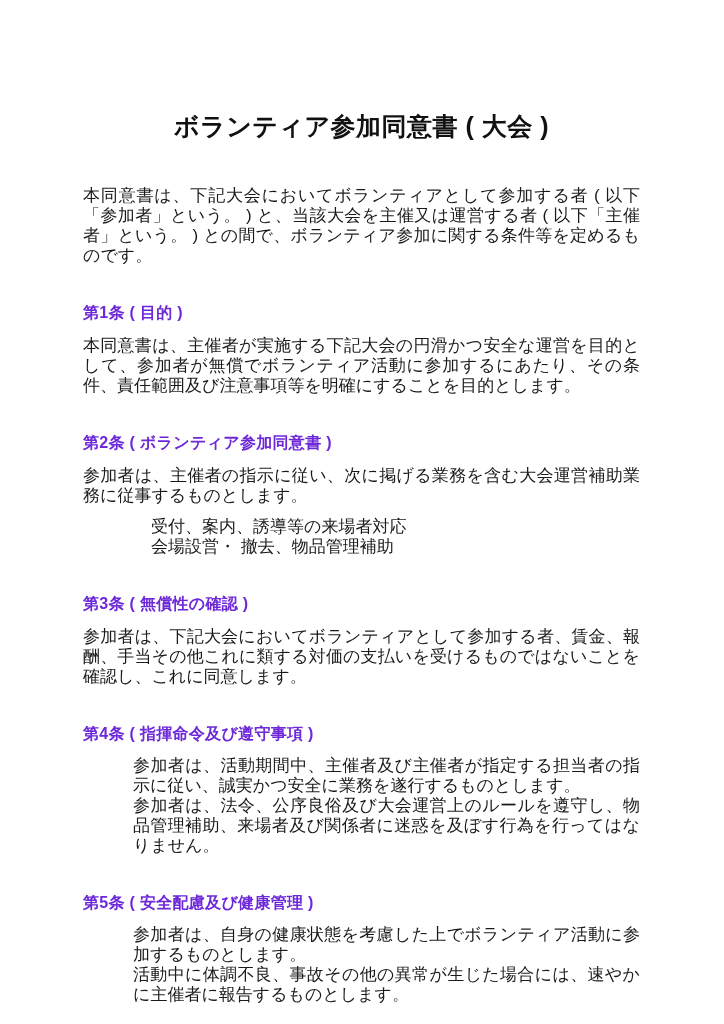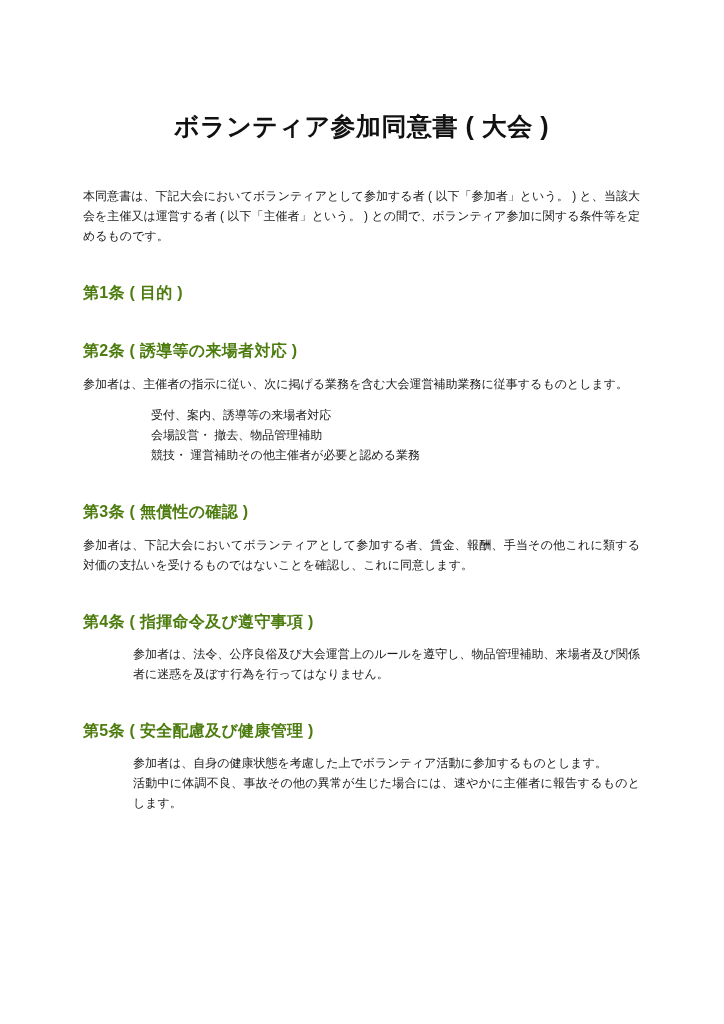--- a/index.html
+++ b/index.html
@@ -22,34 +22,34 @@
     margin: 0;
     font-size: 25px;
     line-height: 36px;
     font-weight: 700;
     text-align: center;
     letter-spacing: 0.5px;
     color: #111111;
   }
   .para {
     margin: 0;
-    font-size: 12px;
+    font-size: 17px;
     line-height: 20px;
     text-align: justify;
     color: #1a1a1a;
   }
   .intro {
     margin-top: 42px;
   }
   .sec-heading {
     margin: 36px 0 0 0;
     font-size: 16px;
     line-height: 22px;
     font-weight: 700;
-    color: #4d7c0f;
+    color: #6d28d9;
     letter-spacing: 0.3px;
   }
   .sec-body {
     margin-top: 12px;
   }
   .indent-block {
     margin-top: 11px;
     padding-left: 50px;
   }
   .indent-block .para {
@@ -65,40 +65,41 @@
 <body>
 
 <div class="page">
 
   <h1 class="doc-title">ボランティア参加同意書 ( 大会 )</h1>
 
   <p class="para intro">本同意書は、下記大会においてボランティアとして参加する者 ( 以下「参加者」という。 ) と、当該大会を主催又は運営する者 ( 以下「主催者」という。 ) との間で、ボランティア参加に関する条件等を定めるものです。</p>
 
   <section>
     <h2 class="sec-heading">第1条 ( 目的 )</h2>
+    <p class="para sec-body">本同意書は、主催者が実施する下記大会の円滑かつ安全な運営を目的として、参加者が無償でボランティア活動に参加するにあたり、その条件、責任範囲及び注意事項等を明確にすることを目的とします。</p>
   </section>
 
   <section>
-    <h2 class="sec-heading">第2条 ( 誘導等の来場者対応 )</h2>
+    <h2 class="sec-heading">第2条 ( ボランティア参加同意書 )</h2>
     <p class="para sec-body">参加者は、主催者の指示に従い、次に掲げる業務を含む大会運営補助業務に従事するものとします。</p>
     <div class="indent-block">
       <p class="para list-line">受付、案内、誘導等の来場者対応</p>
       <p class="para list-line">会場設営・ 撤去、物品管理補助</p>
-      <p class="para list-line">競技・ 運営補助その他主催者が必要と認める業務</p>
     </div>
   </section>
 
   <section>
     <h2 class="sec-heading">第3条 ( 無償性の確認 )</h2>
     <p class="para sec-body">参加者は、下記大会においてボランティアとして参加する者、賃金、報酬、手当その他これに類する対価の支払いを受けるものではないことを確認し、これに同意します。</p>
   </section>
 
   <section>
     <h2 class="sec-heading">第4条 ( 指揮命令及び遵守事項 )</h2>
     <div class="indent-block">
+      <p class="para">参加者は、活動期間中、主催者及び主催者が指定する担当者の指示に従い、誠実かつ安全に業務を遂行するものとします。</p>
       <p class="para">参加者は、法令、公序良俗及び大会運営上のルールを遵守し、物品管理補助、来場者及び関係者に迷惑を及ぼす行為を行ってはなりません。</p>
     </div>
   </section>
 
   <section>
     <h2 class="sec-heading">第5条 ( 安全配慮及び健康管理 )</h2>
     <div class="indent-block">
       <p class="para">参加者は、自身の健康状態を考慮した上でボランティア活動に参加するものとします。</p>
       <p class="para">活動中に体調不良、事故その他の異常が生じた場合には、速やかに主催者に報告するものとします。</p>
     </div>

